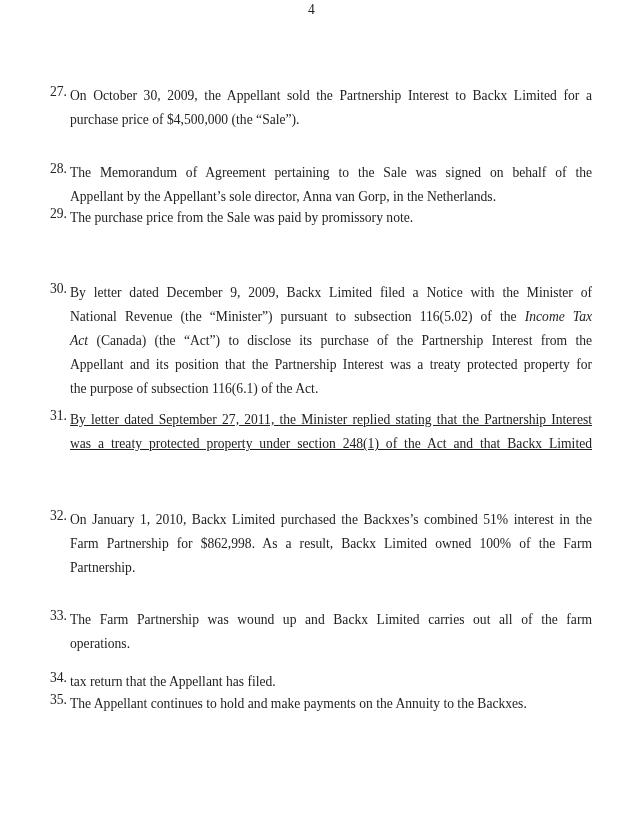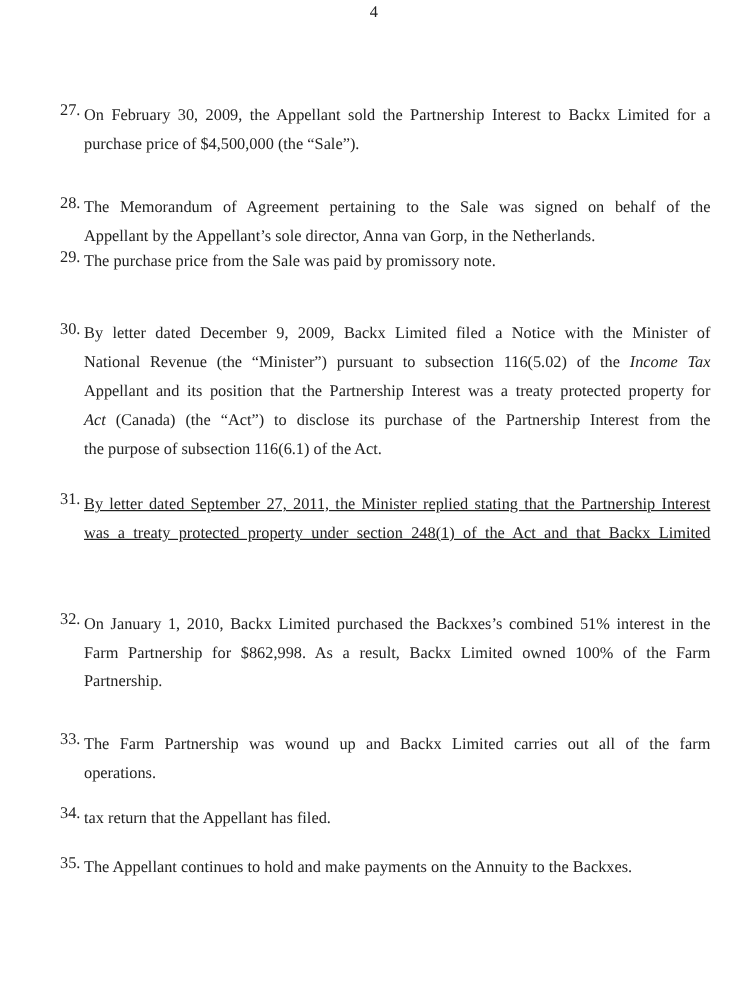--- a/index.html
+++ b/index.html
@@ -28,47 +28,47 @@
   i { }
 </style>
 </head>
 <body>
 
 <div class="page-number">4</div>
 
 <div class="para" style="top:84px;">
   <span class="num">27.</span>
   <div class="body">
-    <span class="line just">On February 30, 2009, the Appellant sold the Partnership Interest to Backx Limited for a</span>
+    <span class="line just">On October 30, 2009, the Appellant sold the Partnership Interest to Backx Limited for a</span>
     <span class="line">purchase price of $4,500,000 (the “Sale”).</span>
   </div>
 </div>
 
 <div class="para" style="top:161px;">
   <span class="num">28.</span>
   <div class="body">
     <span class="line just">The Memorandum of Agreement pertaining to the Sale was signed on behalf of the</span>
     <span class="line">Appellant by the Appellant’s sole director, Anna van Gorp, in the Netherlands.</span>
   </div>
 </div>
 
 <div class="para" style="top:206px;">
   <span class="num">29.</span>
   <div class="body">
     <span class="line">The purchase price from the Sale was paid by promissory note.</span>
   </div>
 </div>
 
-<div class="para" style="top:266px;">
+<div class="para" style="top:281px;">
   <span class="num">30.</span>
   <div class="body">
     <span class="line just">By letter dated December 9, 2009, Backx Limited filed a Notice with the Minister of</span>
     <span class="line just"><span>National Revenue (the “Minister”) pursuant to subsection 116(5.02) of the</span> <i>Income Tax</i></span>
+    <span class="line just"><i>Act</i> <span>(Canada) (the “Act”) to disclose its purchase of the Partnership Interest from the</span></span>
     <span class="line just">Appellant and its position that the Partnership Interest was a treaty protected property for</span>
-    <span class="line just"><i>Act</i> <span>(Canada) (the “Act”) to disclose its purchase of the Partnership Interest from the</span></span>
     <span class="line">the purpose of subsection 116(6.1) of the Act.</span>
   </div>
 </div>
 
 <div class="para" style="top:408px;text-decoration:underline;">
   <span class="num">31.</span>
   <div class="body">
     <span class="line just">By letter dated September 27, 2011, the Minister replied stating that the Partnership Interest</span>
     <span class="line just">was a treaty protected property under section 248(1) of the Act and that Backx Limited</span>
   </div>
@@ -91,18 +91,18 @@
   </div>
 </div>
 
 <div class="para" style="top:670px;">
   <span class="num">34.</span>
   <div class="body">
     <span class="line">tax return that the Appellant has filed.</span>
   </div>
 </div>
 
-<div class="para" style="top:711px;">
+<div class="para" style="top:692px;">
   <span class="num">35.</span>
   <div class="body">
     <span class="line">The Appellant continues to hold and make payments on the Annuity to the Backxes.</span>
   </div>
 </div>
 
 </body></html>

